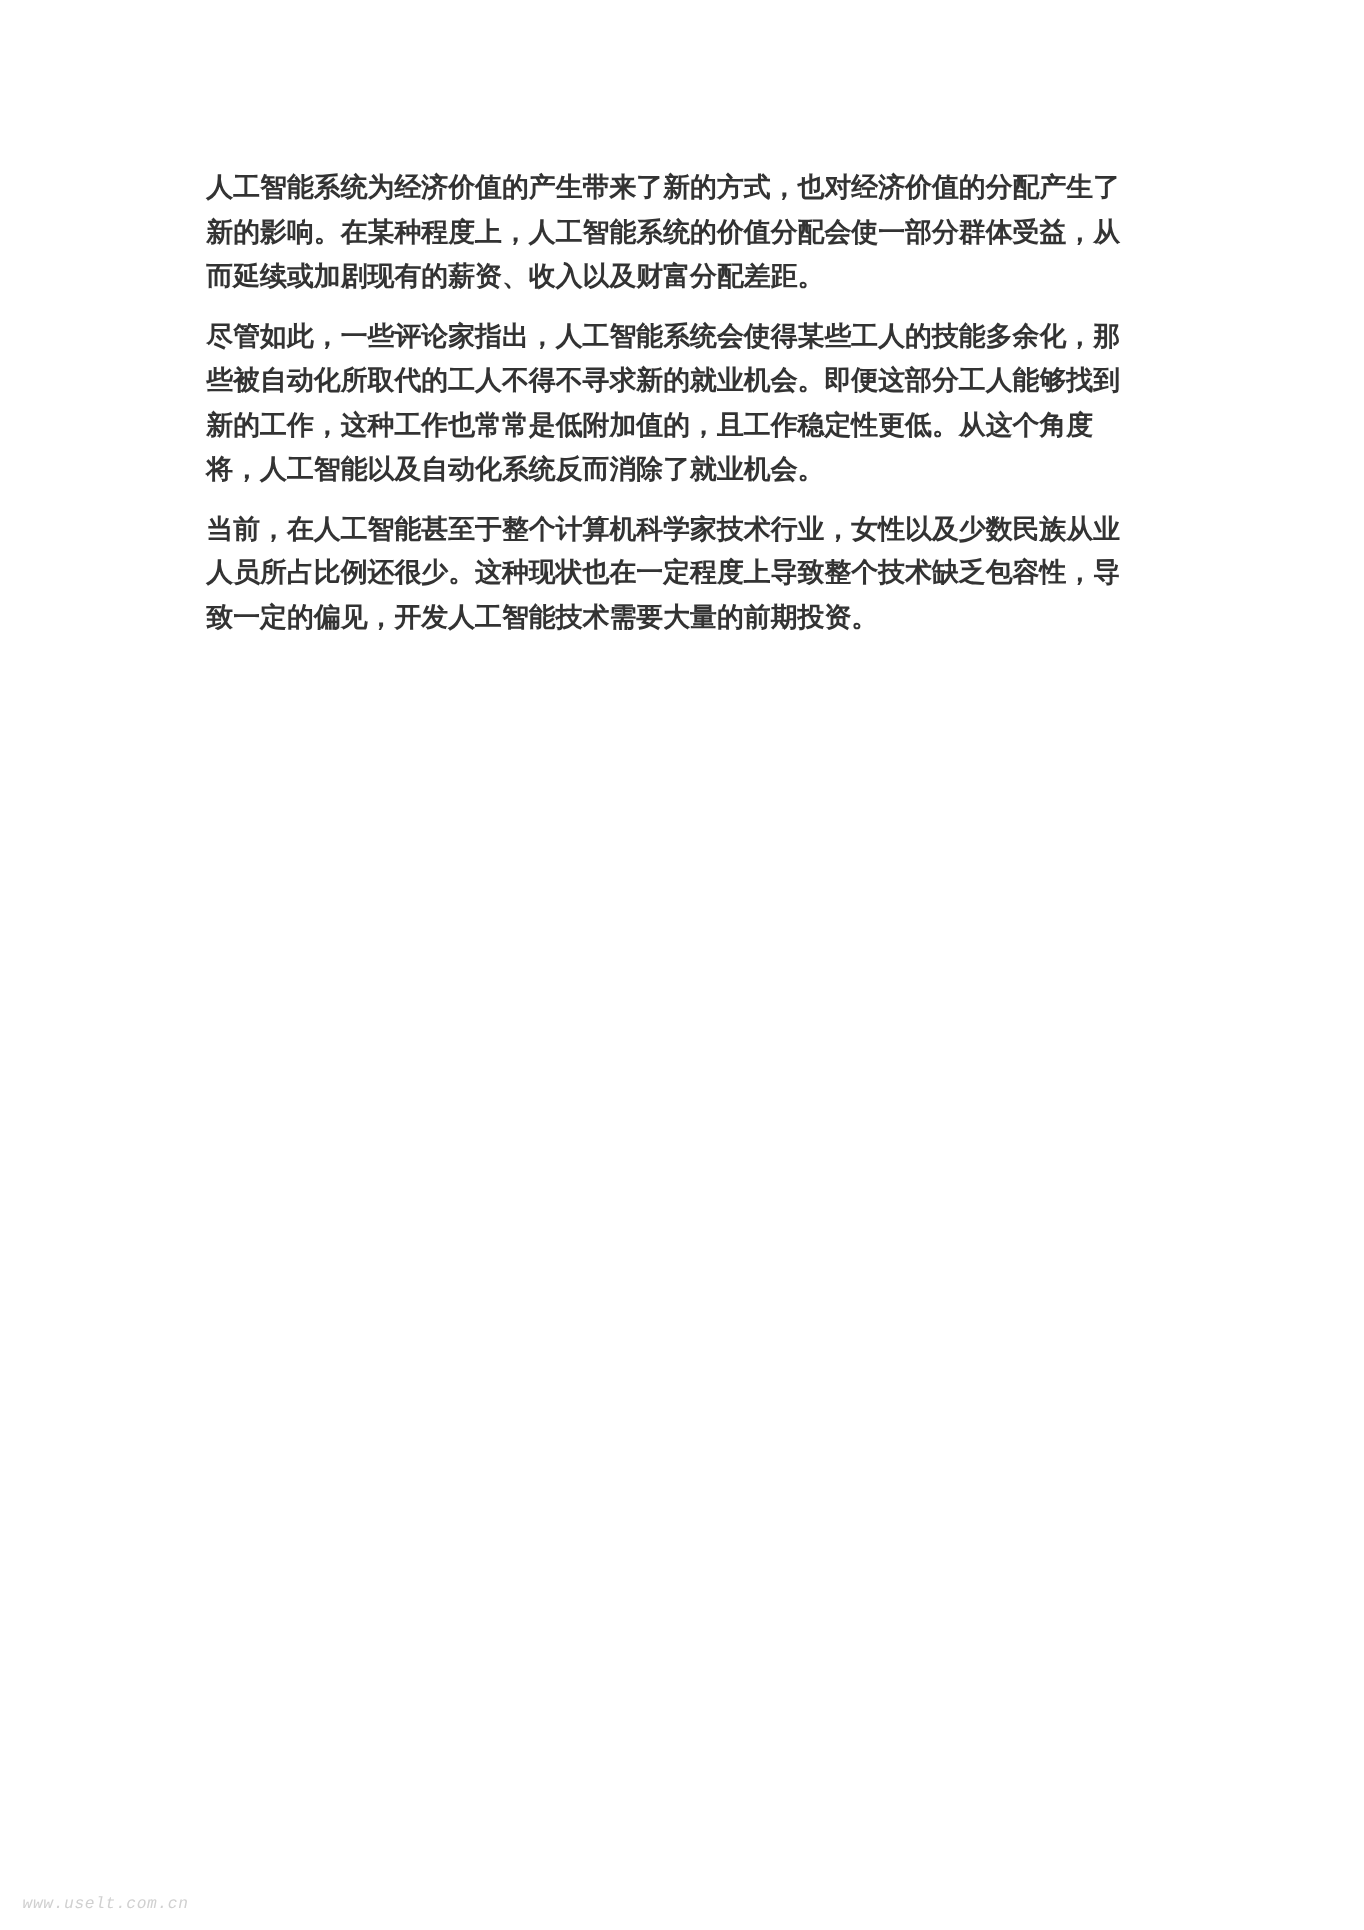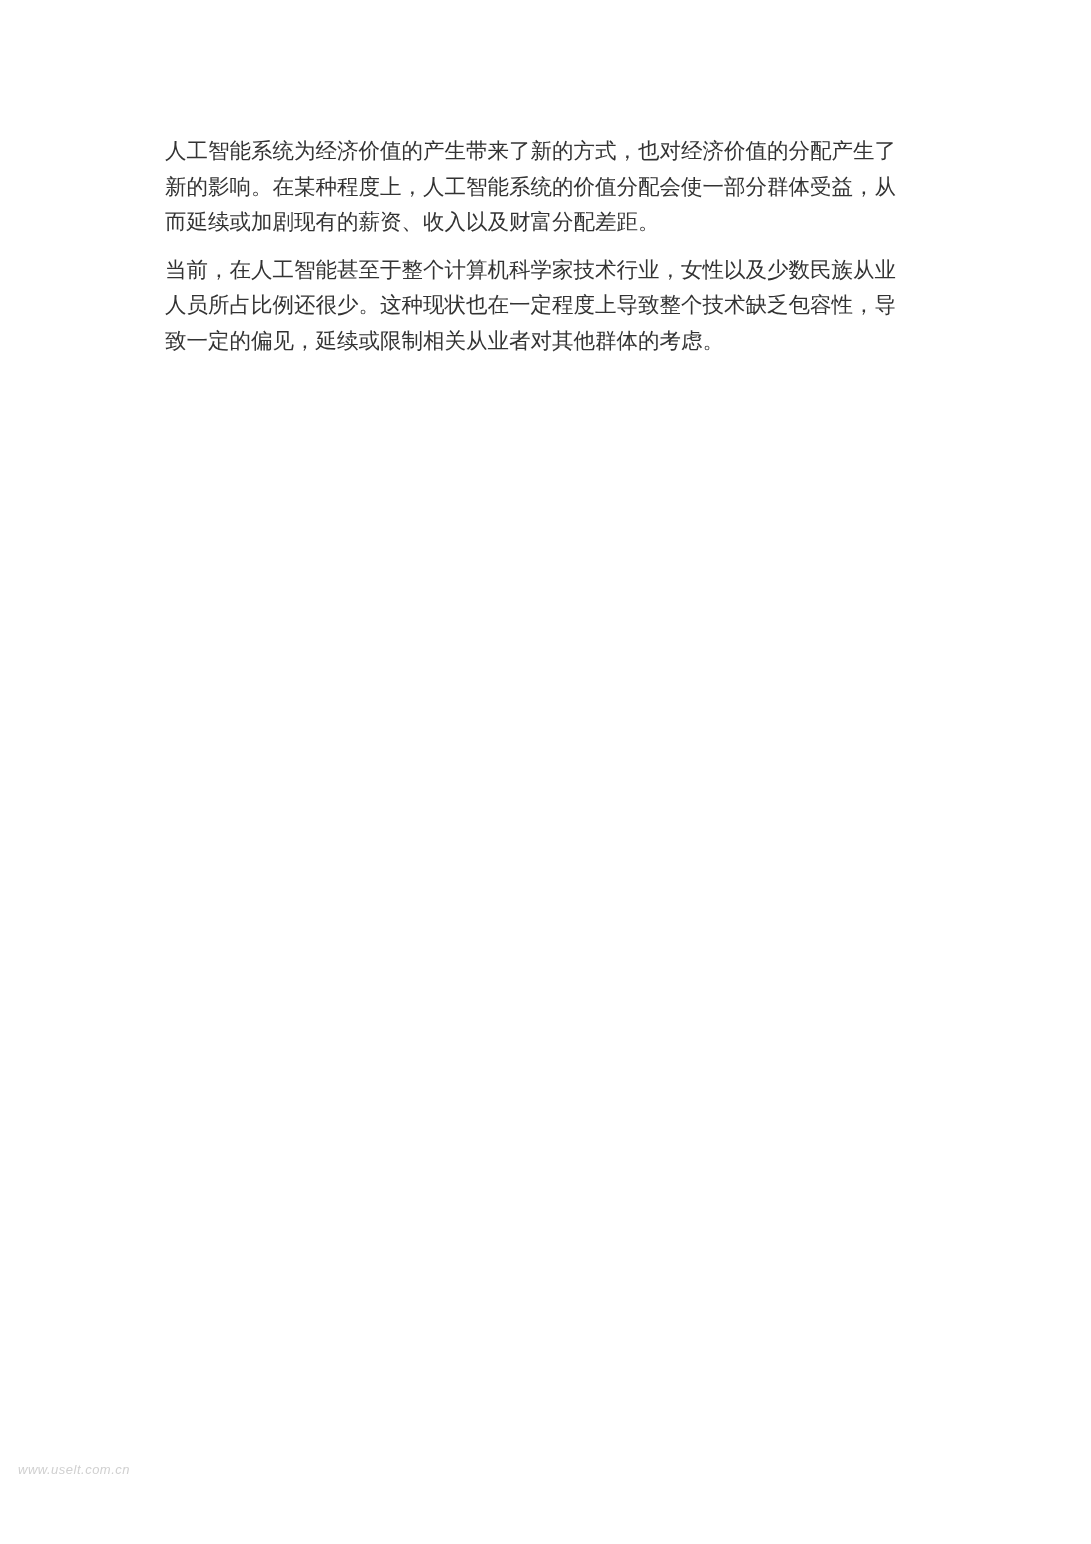--- a/index.html
+++ b/index.html
@@ -21,33 +21,35 @@
     }
     .para {
       margin: 0 0 12px 0;
       font-family: "DejaVu Sans", "Liberation Sans", sans-serif;
       font-size: 21.5px;
       line-height: 35.5px;
       color: #333333;
       letter-spacing: 0px;
       text-align: left;
       word-break: break-all;
+      font-weight: bold;
     }
     .watermark {
       position: absolute;
       left: 18px;
-      top: 1462px;
-      font-family: Liberation Sans, sans-serif;
+      top: 1515px;
+      font-family: Liberation Mono, monospace;
       font-style: italic;
       font-size: 13px;
       color: #d0d0d0;
       letter-spacing: 0.5px;
     }
   </style>
 </head>
 <body>
 
 <div class="page">
   <p class="para">人工智能系统为经济价值的产生带来了新的方式，也对经济价值的分配产生了新的影响。在某种程度上，人工智能系统的价值分配会使一部分群体受益，从而延续或加剧现有的薪资、收入以及财富分配差距。</p>
-  <p class="para">当前，在人工智能甚至于整个计算机科学家技术行业，女性以及少数民族从业人员所占比例还很少。这种现状也在一定程度上导致整个技术缺乏包容性，导致一定的偏见，延续或限制相关从业者对其他群体的考虑。</p>
+  <p class="para">尽管如此，一些评论家指出，人工智能系统会使得某些工人的技能多余化，那些被自动化所取代的工人不得不寻求新的就业机会。即便这部分工人能够找到新的工作，这种工作也常常是低附加值的，且工作稳定性更低。从这个角度将，人工智能以及自动化系统反而消除了就业机会。</p>
+  <p class="para">当前，在人工智能甚至于整个计算机科学家技术行业，女性以及少数民族从业人员所占比例还很少。这种现状也在一定程度上导致整个技术缺乏包容性，导致一定的偏见，开发人工智能技术需要大量的前期投资。</p>
 </div>
 
 <div class="watermark">www.uselt.com.cn</div>
 
 </body></html>

